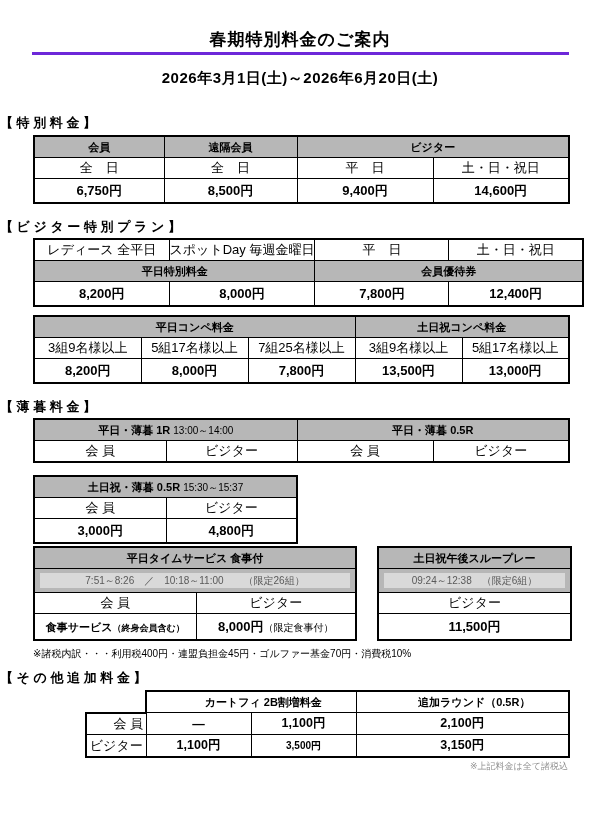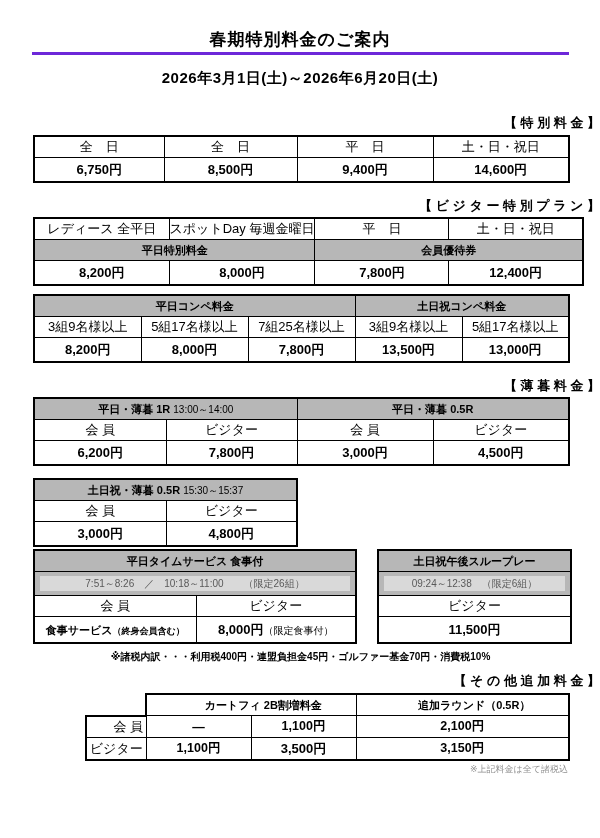--- a/index.html
+++ b/index.html
@@ -4,39 +4,39 @@
 <style>
   html,body{margin:0;padding:0;background:#fff;}
   body{font-family:"Liberation Sans","DejaVu Sans",sans-serif;color:#000;}
   .sheet{width:600px;height:838px;overflow:hidden;background:#fff;position:relative;}
   .content{padding-top:28px;}
 
   .title-wrap{width:537px;margin:0 auto;border-bottom:3px solid #6d28d9;text-align:center;padding-bottom:1px;}
   .doc-title{font-size:17px;font-weight:bold;letter-spacing:1px;display:inline-block;}
   .date-line{margin-top:14px;text-align:center;font-size:15px;font-weight:bold;letter-spacing:.5px;}
 
-  .sec-title{text-align:right;font-size:13px;font-weight:bold;}
+  .sec-title{text-align:left;font-size:13px;font-weight:bold;}
 
   table{border-collapse:collapse;table-layout:fixed;margin-left:33px;}
   table.bordered{border:2px solid #000;}
   th,td{border:1px solid #000;text-align:center;vertical-align:middle;padding:0;overflow:hidden;white-space:nowrap;}
   .gray{background:#b7b7b7;}
   .h{height:20px;font-size:11px;font-weight:bold;}
   .m{height:20px;font-size:13px;font-weight:normal;}
   .v{height:23px;font-size:13px;font-weight:bold;}
   .timecell{height:19px;padding:2px 5px;}
   .timebar{background:#d9d9d9;color:#595959;font-size:10px;line-height:15px;height:15px;}
   .hdr-time{font-weight:normal;font-size:10px;}
   .small-note{font-weight:bold;font-size:9px;}
   .val-note{font-weight:normal;font-size:10px;}
 
   .flex-row{display:flex;margin-left:33px;}
   .flex-row table{margin-left:0;}
 
-  .tax-note{width:535px;margin-left:33px;text-align:center;font-size:10px;font-weight:bold;}
+  .tax-note{width:535px;margin-left:33px;text-align:left;font-size:10px;font-weight:normal;}
   .bottom-note{width:535px;margin-left:33px;text-align:right;font-size:9px;color:#909090;}
 
   
   table.add-table{margin-left:85px;}
   table.add-table .nb{border:none;background:#fff;}
   .b2t{border-top:2px solid #000 !important;padding-left:24px;}
   .b2b{border-bottom:2px solid #000 !important;}
   .b2l{border-left:2px solid #000 !important;}
   .b2r{border-right:2px solid #000 !important;}
   .whiteh{background:#fff;font-weight:bold;}
@@ -54,20 +54,25 @@
 
     <div class="sec-title" style="margin-top:26px;">【 特 別 料 金 】</div>
     <table class="bordered" style="margin-top:3px;">
       <colgroup>
           <col style="width:130px">
           <col style="width:133px">
           <col style="width:136px">
           <col style="width:136px">
         </colgroup>
       <tbody>
+          <tr>
+        <th class="h gray">会員</th>
+        <th class="h gray">遠隔会員</th>
+        <th class="h gray" colspan="2">ビジター</th>
+      </tr>
       <tr>
         <td class="m">全　日</td>
         <td class="m">全　日</td>
         <td class="m">平　日</td>
         <td class="m">土・日・祝日</td>
       </tr>
       <tr>
         <td class="v">6,750円</td>
         <td class="v">8,500円</td>
         <td class="v">9,400円</td>
@@ -148,26 +153,20 @@
           <span>平日・薄暮 1R</span>
           <span class="hdr-time">13:00～14:00</span>
         </th>
         <th class="h gray" colspan="2">平日・薄暮 0.5R</th>
       </tr>
       <tr>
         <td class="m">会 員</td>
         <td class="m">ビジター</td>
         <td class="m">会 員</td>
         <td class="m">ビジター</td>
-      </tr>
-      <tr>
-        <td class="v">6,200円</td>
-        <td class="v">7,800円</td>
-        <td class="v">3,000円</td>
-        <td class="v">4,500円</td>
       </tr>
     </tbody>
       </table>
 
     <table class="bordered" style="margin-top:12px;">
       <colgroup>
           <col style="width:132px">
           <col style="width:131px">
         </colgroup>
       <tbody>
@@ -259,21 +258,21 @@
       </tr>
       <tr>
         <td class="m b2t b2l">会 員</td>
         <td class="v" style="height:21px;font-size:12.5px;">―</td>
         <td class="v" style="height:21px;font-size:12.5px;">1,100円</td>
         <td class="v b2r" style="height:21px;font-size:12.5px;">2,100円</td>
       </tr>
       <tr>
         <td class="m b2b b2l">ビジター</td>
         <td class="v b2b" style="height:21px;font-size:12.5px;">1,100円</td>
-        <td class="v b2b" style="height:21px;font-size:13px;">3,500円</td>
+        <td class="v b2b" style="height:21px;font-size:10px;">3,500円</td>
         <td class="v b2b b2r" style="height:21px;font-size:12.5px;">3,150円</td>
       </tr>
     </tbody>
       </table>
 
     <div class="bottom-note" style="margin-top:2px;">※上記料金は全て諸税込</div>
 
   </div>
 </div>
 

